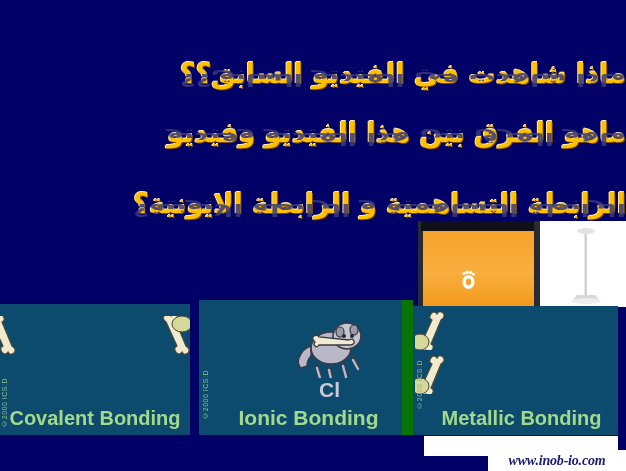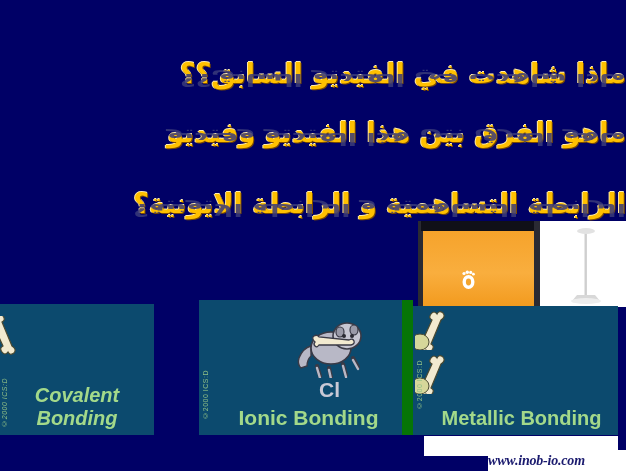--- a/index.html
+++ b/index.html
@@ -138,21 +138,21 @@
     background: #000066;
   }
 
   
   .panel {
     position: absolute;
     background: #0c4a6e;
     overflow: hidden;
     z-index: 20;
   }
-  #panel-covalent { left: 0px;   top: 304px; width: 154px; height: 131px; font-style: italic; }
+  #panel-covalent { left: 0px;   top: 304px; width: 190px; height: 131px; }
   #panel-ionic    { left: 199px; top: 300px; width: 203px; height: 135px; }
   #panel-metallic { left: 413px; top: 306px; width: 205px; height: 129px; }
 
   .panel-label {
     position: absolute;
     left: 0;
     width: 100%;
     bottom: 5px;
     text-align: center;
     font-family: "Liberation Sans", sans-serif;
@@ -221,20 +221,21 @@
   .url-bar {
     position: absolute;
     left: 488px;
     top: 450px;
     width: 138px;
     height: 21px;
     background: #ffffff;
     z-index: 30;
     display: flex;
     align-items: center;
+    justify-content: center;
   }
   .url-bar span {
     font-family: "Liberation Serif", serif;
     font-weight: bold;
     font-style: italic;
     font-size: 14px;
     color: #1a1a6e;
     letter-spacing: -0.2px;
   }
 </style>

